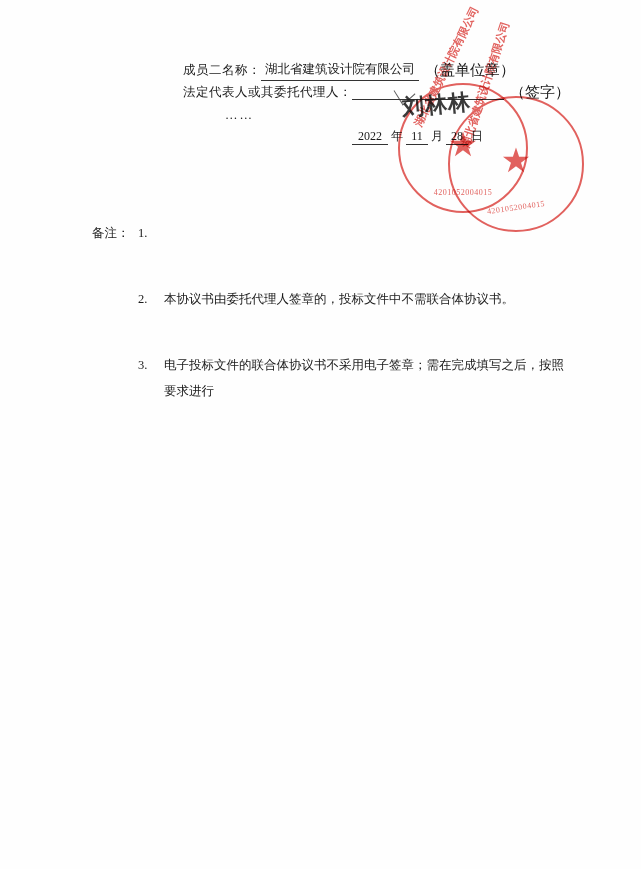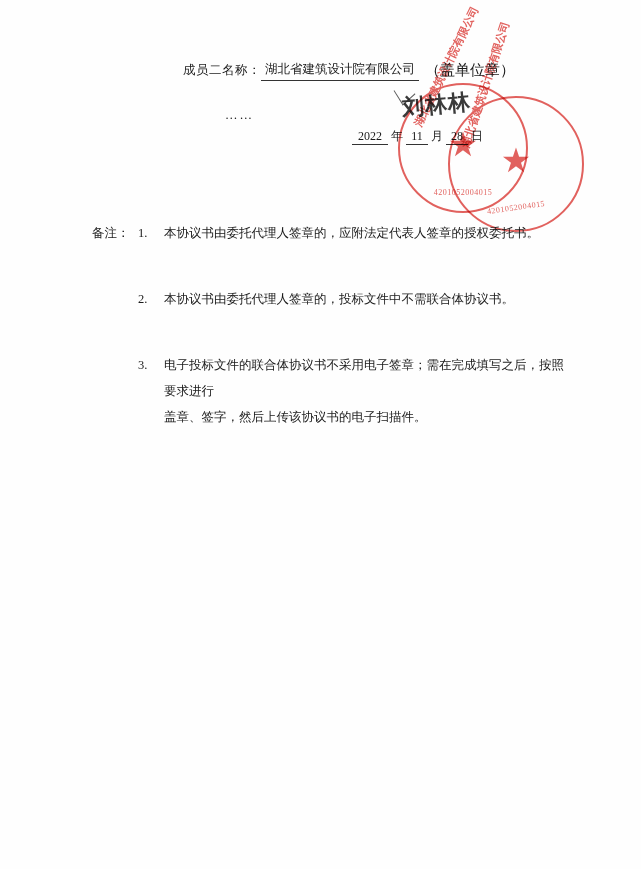--- a/index.html
+++ b/index.html
@@ -206,20 +206,25 @@
 <body>
 
 <div class="page">
 
   <div class="form-block">
     <div class="form-row">
       <span class="form-label">成员二名称：</span>
       <span class="fill-underline">湖北省建筑设计院有限公司</span>
       <span class="paren-note">（盖单位章）</span>
     </div>
+    <div class="form-row">
+      <span class="form-label">法定代表人或其委托代理人：</span>
+      <span class="blank-underline"></span>
+      <span class="paren-note">（签字）</span>
+    </div>
     <div class="dots">……</div>
   </div>
 
   <div class="date-row">
     <span class="date-num">2022</span><span class="date-unit">年</span><span class="date-num small">11</span><span class="date-unit">月</span><span class="date-num small">28</span><span class="date-unit">日</span>
   </div>
 
   <div class="sig-tick"></div>
   <div class="signature">刘林林</div>
 
@@ -236,28 +241,26 @@
       <span style="transform: rotate(-72deg) translate(0,-61px);">湖北省建筑设计院有限公司</span>
     </div>
     <div class="star">★</div>
     <div class="stamp-code-2">4201052004015</div>
   </div>
 
   <div class="notes">
     <div class="note-line">
       <span class="note-head">备注：</span>
       <span class="note-idx">1.</span>
-      <span class="note-body">本协议书由委托代理人签章的，应附法定代表人签章的授权委托书。</span>
     </div>
     <div class="note-line">
       <span class="note-head"></span>
       <span class="note-idx">2.</span>
       <span class="note-body">本协议书由委托代理人签章的，投标文件中不需联合体协议书。</span>
     </div>
     <div class="note-line">
       <span class="note-head"></span>
       <span class="note-idx">3.</span>
       <span class="note-body">电子投标文件的联合体协议书不采用电子签章；需在完成填写之后，按照要求进行</span>
     </div>
-    <div class="note-indent">盖章、签字，然后上传该协议书的电子扫描件。</div>
   </div>
 
 </div>
 
 </body></html>

